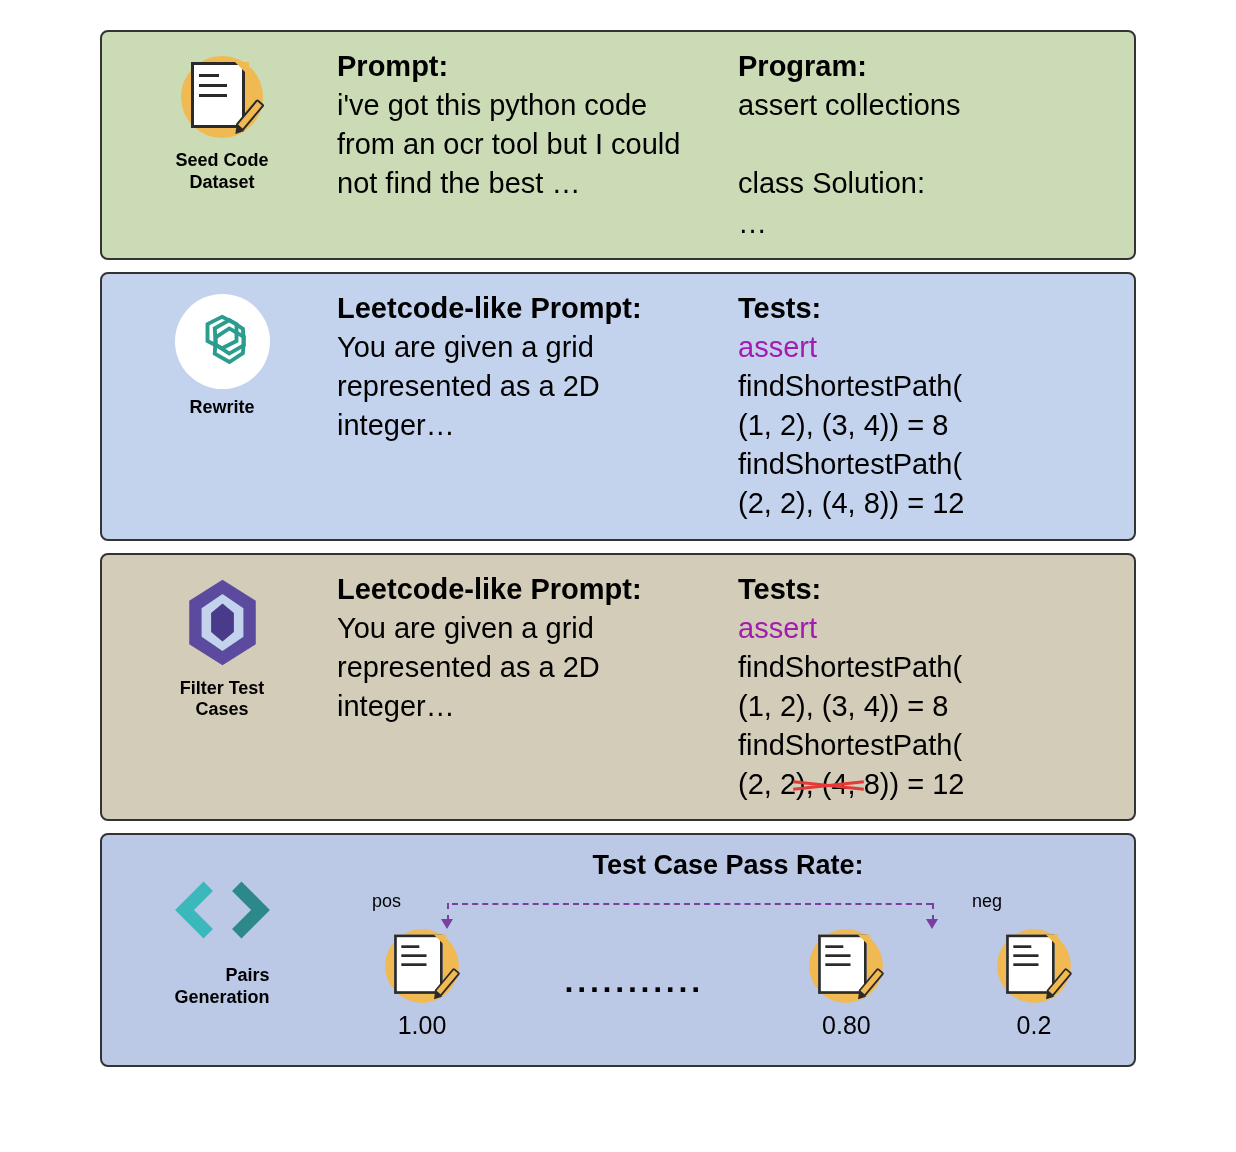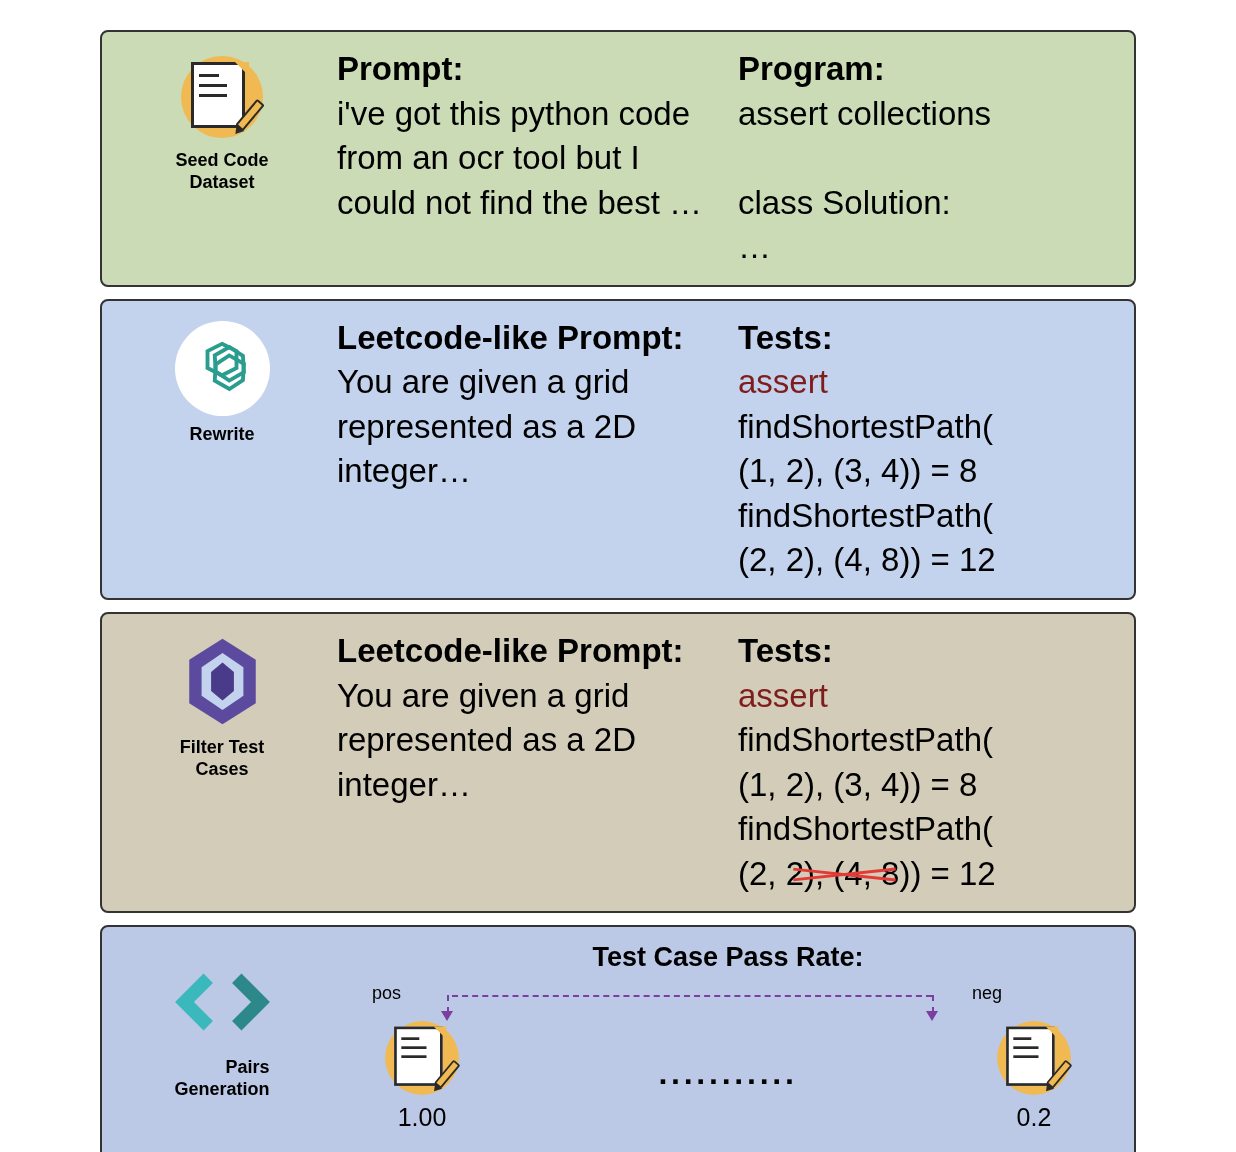--- a/index.html
+++ b/index.html
@@ -39,25 +39,25 @@
     }
     
     .content-col {
       flex: 1;
       display: flex;
       gap: 30px;
       padding-left: 20px;
     }
     .col {
       flex: 1;
-      font-size: 33px;
+      font-size: 29px;
       line-height: 1.35;
     }
     .col-label { font-weight: bold; }
-    .assert-kw { color: #7f1d1d; }
+    .assert-kw { color: #a21caf; }
     
     .pairs-content {
       flex: 1;
       padding-left: 30px;
     }
     .pairs-title {
       font-weight: bold;
       font-size: 27px;
       text-align: center;
       margin-bottom: 10px;
@@ -308,17 +308,29 @@
       <div class="pairs-item">
         <div class="doc-icon small-doc">
           <div class="doc-circle"></div>
             <div class="doc-page"></div>
             <div class="doc-fold"></div>
           <div class="doc-line doc-l1"></div>
             <div class="doc-line doc-l2"></div>
             <div class="doc-line doc-l3"></div>
           <div class="doc-pencil"></div>
         </div>
+        <div class="pairs-score">0.80</div>
+      </div>
+      <div class="pairs-item">
+        <div class="doc-icon small-doc">
+          <div class="doc-circle"></div>
+            <div class="doc-page"></div>
+            <div class="doc-fold"></div>
+          <div class="doc-line doc-l1"></div>
+            <div class="doc-line doc-l2"></div>
+            <div class="doc-line doc-l3"></div>
+          <div class="doc-pencil"></div>
+        </div>
         <div class="pairs-score">0.2</div>
       </div>
     </div>
   </div>
 </div>
 
 </body></html>

